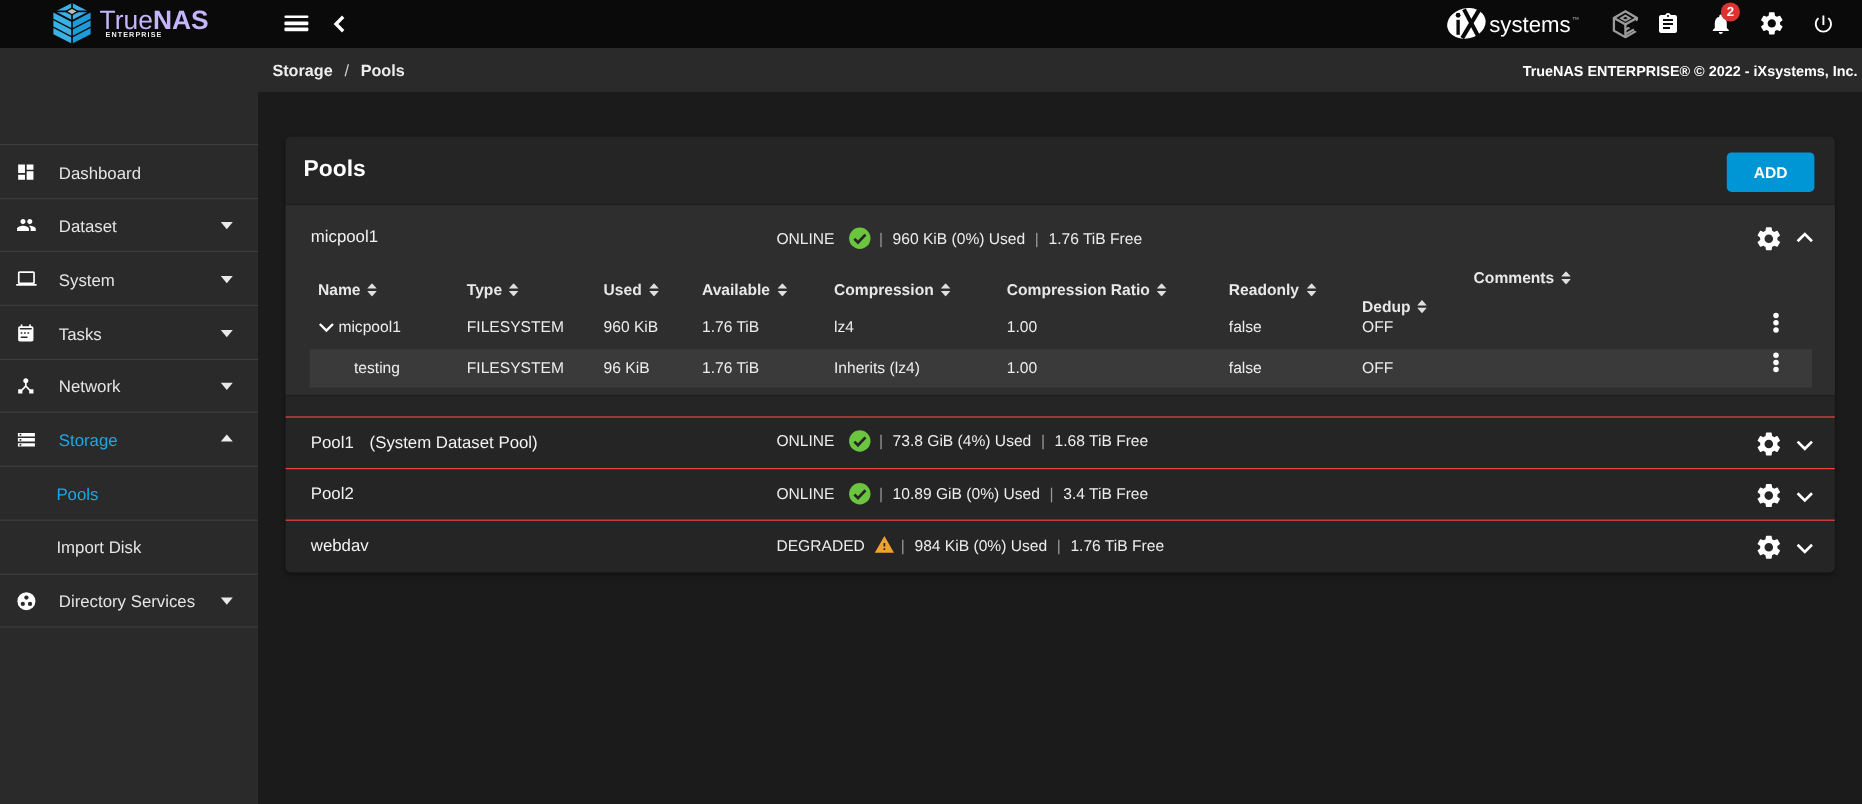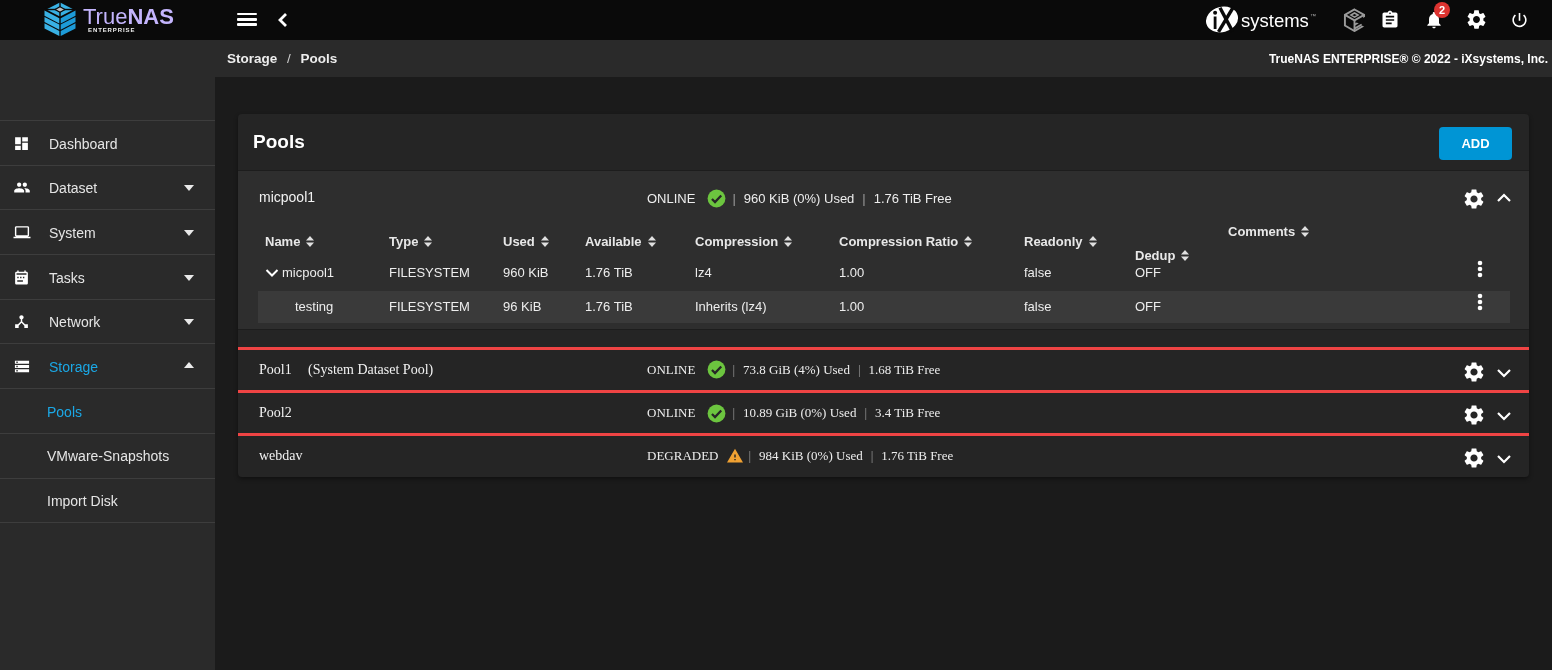--- a/index.html
+++ b/index.html
@@ -51,21 +51,21 @@
   .pipe { color:#9a9a9a; padding:0 8px; font-size:13px; }
   .gearbtn { position:absolute; left:1223.5px; }
   .rowchev { position:absolute; left:1258px; }
 
   
   .th { position:absolute; font-size:13px; font-weight:700; color:#e8e8e8; display:flex; align-items:center; }
   .th svg { margin-left:6px; }
   .td { position:absolute; font-size:13px; color:#ededed; }
   #hl { position:absolute; left:20px; top:119.5px; width:1252px; height:32.5px; background:#3a3a3a; }
 
-  .collapsed { position:absolute; left:0; width:1291px; height:43.3px; border-top:3px solid #ef4444;font-family:Liberation Serif, serif; }
+  .collapsed { position:absolute; left:0; width:1291px; height:43.3px; border-top:1px solid #ef4444; }
 
   svg { display:block; }
 </style>
 </head>
 <body>
 
 <svg width="0" height="0" style="position:absolute">
   <defs>
     <path id="gear" d="M19.14,12.94c0.04-0.3,0.06-0.61,0.06-0.94c0-0.32-0.02-0.64-0.07-0.94l2.03-1.58c0.18-0.14,0.23-0.41,0.12-0.61 l-1.92-3.32c-0.12-0.22-0.37-0.29-0.59-0.22l-2.39,0.96c-0.5-0.38-1.03-0.7-1.62-0.94L14.4,2.81c-0.04-0.24-0.24-0.41-0.48-0.41 h-3.84c-0.24,0-0.43,0.17-0.47,0.41L9.25,5.35C8.66,5.59,8.12,5.92,7.63,6.29L5.24,5.33c-0.22-0.08-0.47,0-0.59,0.22L2.74,8.87 C2.62,9.08,2.66,9.34,2.86,9.48l2.03,1.58C4.84,11.36,4.8,11.69,4.8,12s0.02,0.64,0.07,0.94l-2.03,1.58 c-0.18,0.14-0.23,0.41-0.12,0.61l1.92,3.32c0.12,0.22,0.37,0.29,0.59,0.22l2.39-0.96c0.5,0.38,1.03,0.7,1.62,0.94l0.36,2.54 c0.05,0.24,0.24,0.41,0.48,0.41h3.84c0.24,0,0.44-0.17,0.47-0.41l0.36-2.54c0.59-0.24,1.13-0.56,1.62-0.94l2.39,0.96 c0.22,0.08,0.47,0,0.59-0.22l1.92-3.32c0.12-0.22,0.07-0.47-0.12-0.61L19.14,12.94z M12,15.6c-1.98,0-3.6-1.62-3.6-3.6 s1.62-3.6,3.6-3.6s3.6,1.62,3.6,3.6S13.98,15.6,12,15.6z"></path>
     <g id="check">
@@ -199,25 +199,32 @@
     <svg class="ic" width="18" height="17" viewBox="0 0 24 24">
         <path d="M2 20h20v-4H2v4zm2-3h2v2H4v-2zM2 4v4h20V4H2zm4 3H4V5h2v2zm-4 7h20v-4H2v4zm2-3h2v2H4v-2z" fill="#fff"></path>
       </svg>
     <div class="lbl">Storage</div>
       <div class="arr up"></div>
   </div>
   <div class="mi sub active">
       <div class="lbl">Pools</div>
     </div>
   <div class="mi sub">
-      <div class="lbl">VMware-Snapshots</div>
-    </div>
-  <div class="mi sub">
       <div class="lbl">Import Disk</div>
     </div>
+  <div class="mi">
+    <svg class="ic" width="18" height="18" viewBox="0 0 24 24">
+      <circle cx="12" cy="12" r="10" fill="#fff"></circle>
+      <circle cx="12" cy="8" r="2.4" fill="#2a2a2a"></circle>
+      <circle cx="8" cy="15" r="2.4" fill="#2a2a2a"></circle>
+      <circle cx="16" cy="15" r="2.4" fill="#2a2a2a"></circle>
+    </svg>
+    <div class="lbl">Directory Services</div>
+      <div class="arr"></div>
+  </div>
 </div>
 
 <div id="content">
   <div id="card">
     <div id="cardhead">
       <h1>Pools</h1>
       <div id="addbtn">ADD</div>
     </div>
 
     <div id="panel1">

